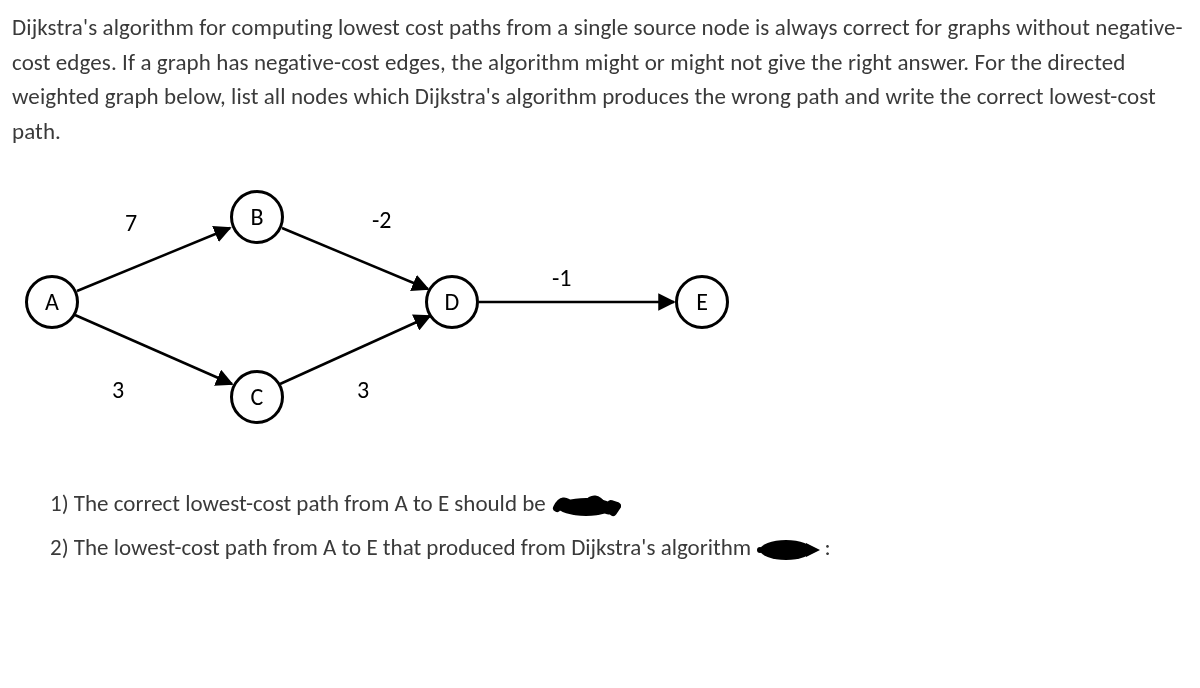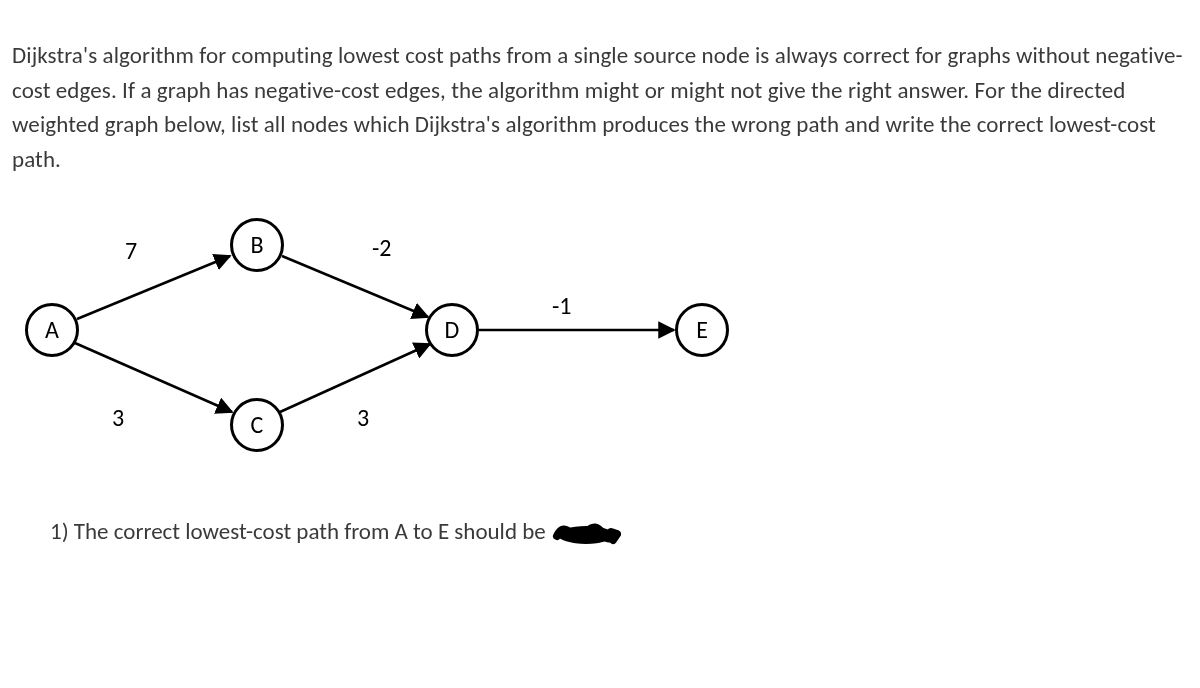--- a/index.html
+++ b/index.html
@@ -9,21 +9,20 @@
     font-size: 23px;
     color: #3a3a3a;
     line-height: 1.5;
     width: 1200px;
     box-sizing: border-box;
     background: #fff;
   }
   .paragraph {
     margin-bottom: 24px;
     letter-spacing: 0.1px;
-    margin-top: 28px;
   }
   .graph {
     position: relative;
     width: 780px;
     height: 280px;
     margin: 20px 0 30px 0px;
   }
   .node {
     position: absolute;
     width: 54px;
@@ -98,13 +97,21 @@
 
 <div class="questions">
   <div>
     <span>1) The correct lowest-cost path from A to E should be</span>
     <svg class="scribble" width="70" height="28">
       <path d="M6 16 Q12 4 20 14 Q28 24 36 12 Q44 2 52 14 Q58 22 64 16 L66 14 L60 12 M66 14 L62 20" stroke="#000" stroke-width="8" fill="none" stroke-linecap="round" stroke-linejoin="round"></path>
       <ellipse cx="35" cy="15" rx="28" ry="9" fill="#000"></ellipse>
       <path d="M58 10 L68 15 L58 20 Z" fill="#000"></path>
     </svg>
   </div>
+  <div>
+    <span>2) The lowest-cost path from A to E that produced from Dijkstra's algorithm </span>
+    <svg class="scribble" width="68" height="28">
+      <ellipse cx="30" cy="15" rx="26" ry="10" fill="#000"></ellipse>
+      <path d="M50 8 L64 15 L50 22 Z" fill="#000"></path>
+      <circle cx="4" cy="15" r="3" fill="#000"></circle>
+    </svg><span>:</span>
+  </div>
 </div>
 
 </body></html>

